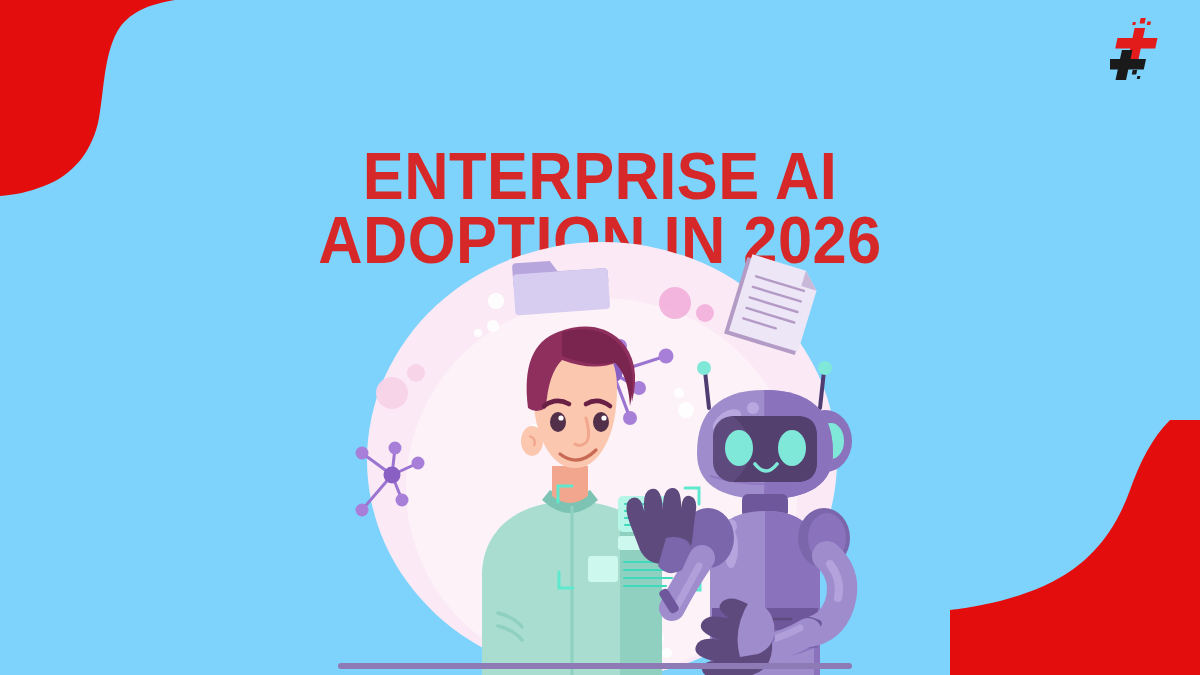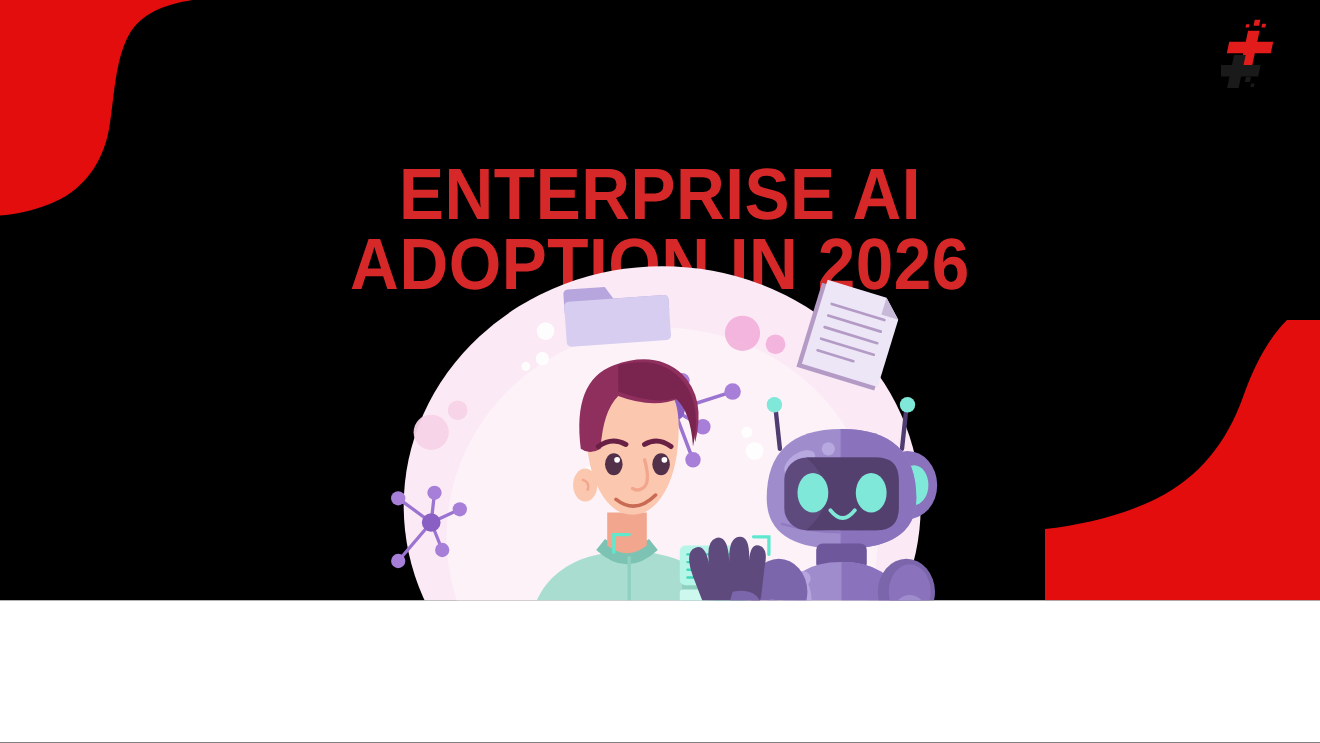--- a/index.html
+++ b/index.html
@@ -7,22 +7,22 @@
     margin: 0;
     padding: 0;
     background: #ffffff;
   }
   body {
     font-family: "Liberation Sans", sans-serif;
   }
   #banner {
     position: relative;
     width: 1200px;
-    height: 546px;
-    background: #000000;
+    height: 675px;
+    background: #7dd3fc;
     overflow: hidden;
   }
 
   
   .corner-blob {
     position: absolute;
     pointer-events: none;
   }
   #blob-top-left {
     top: 0;

